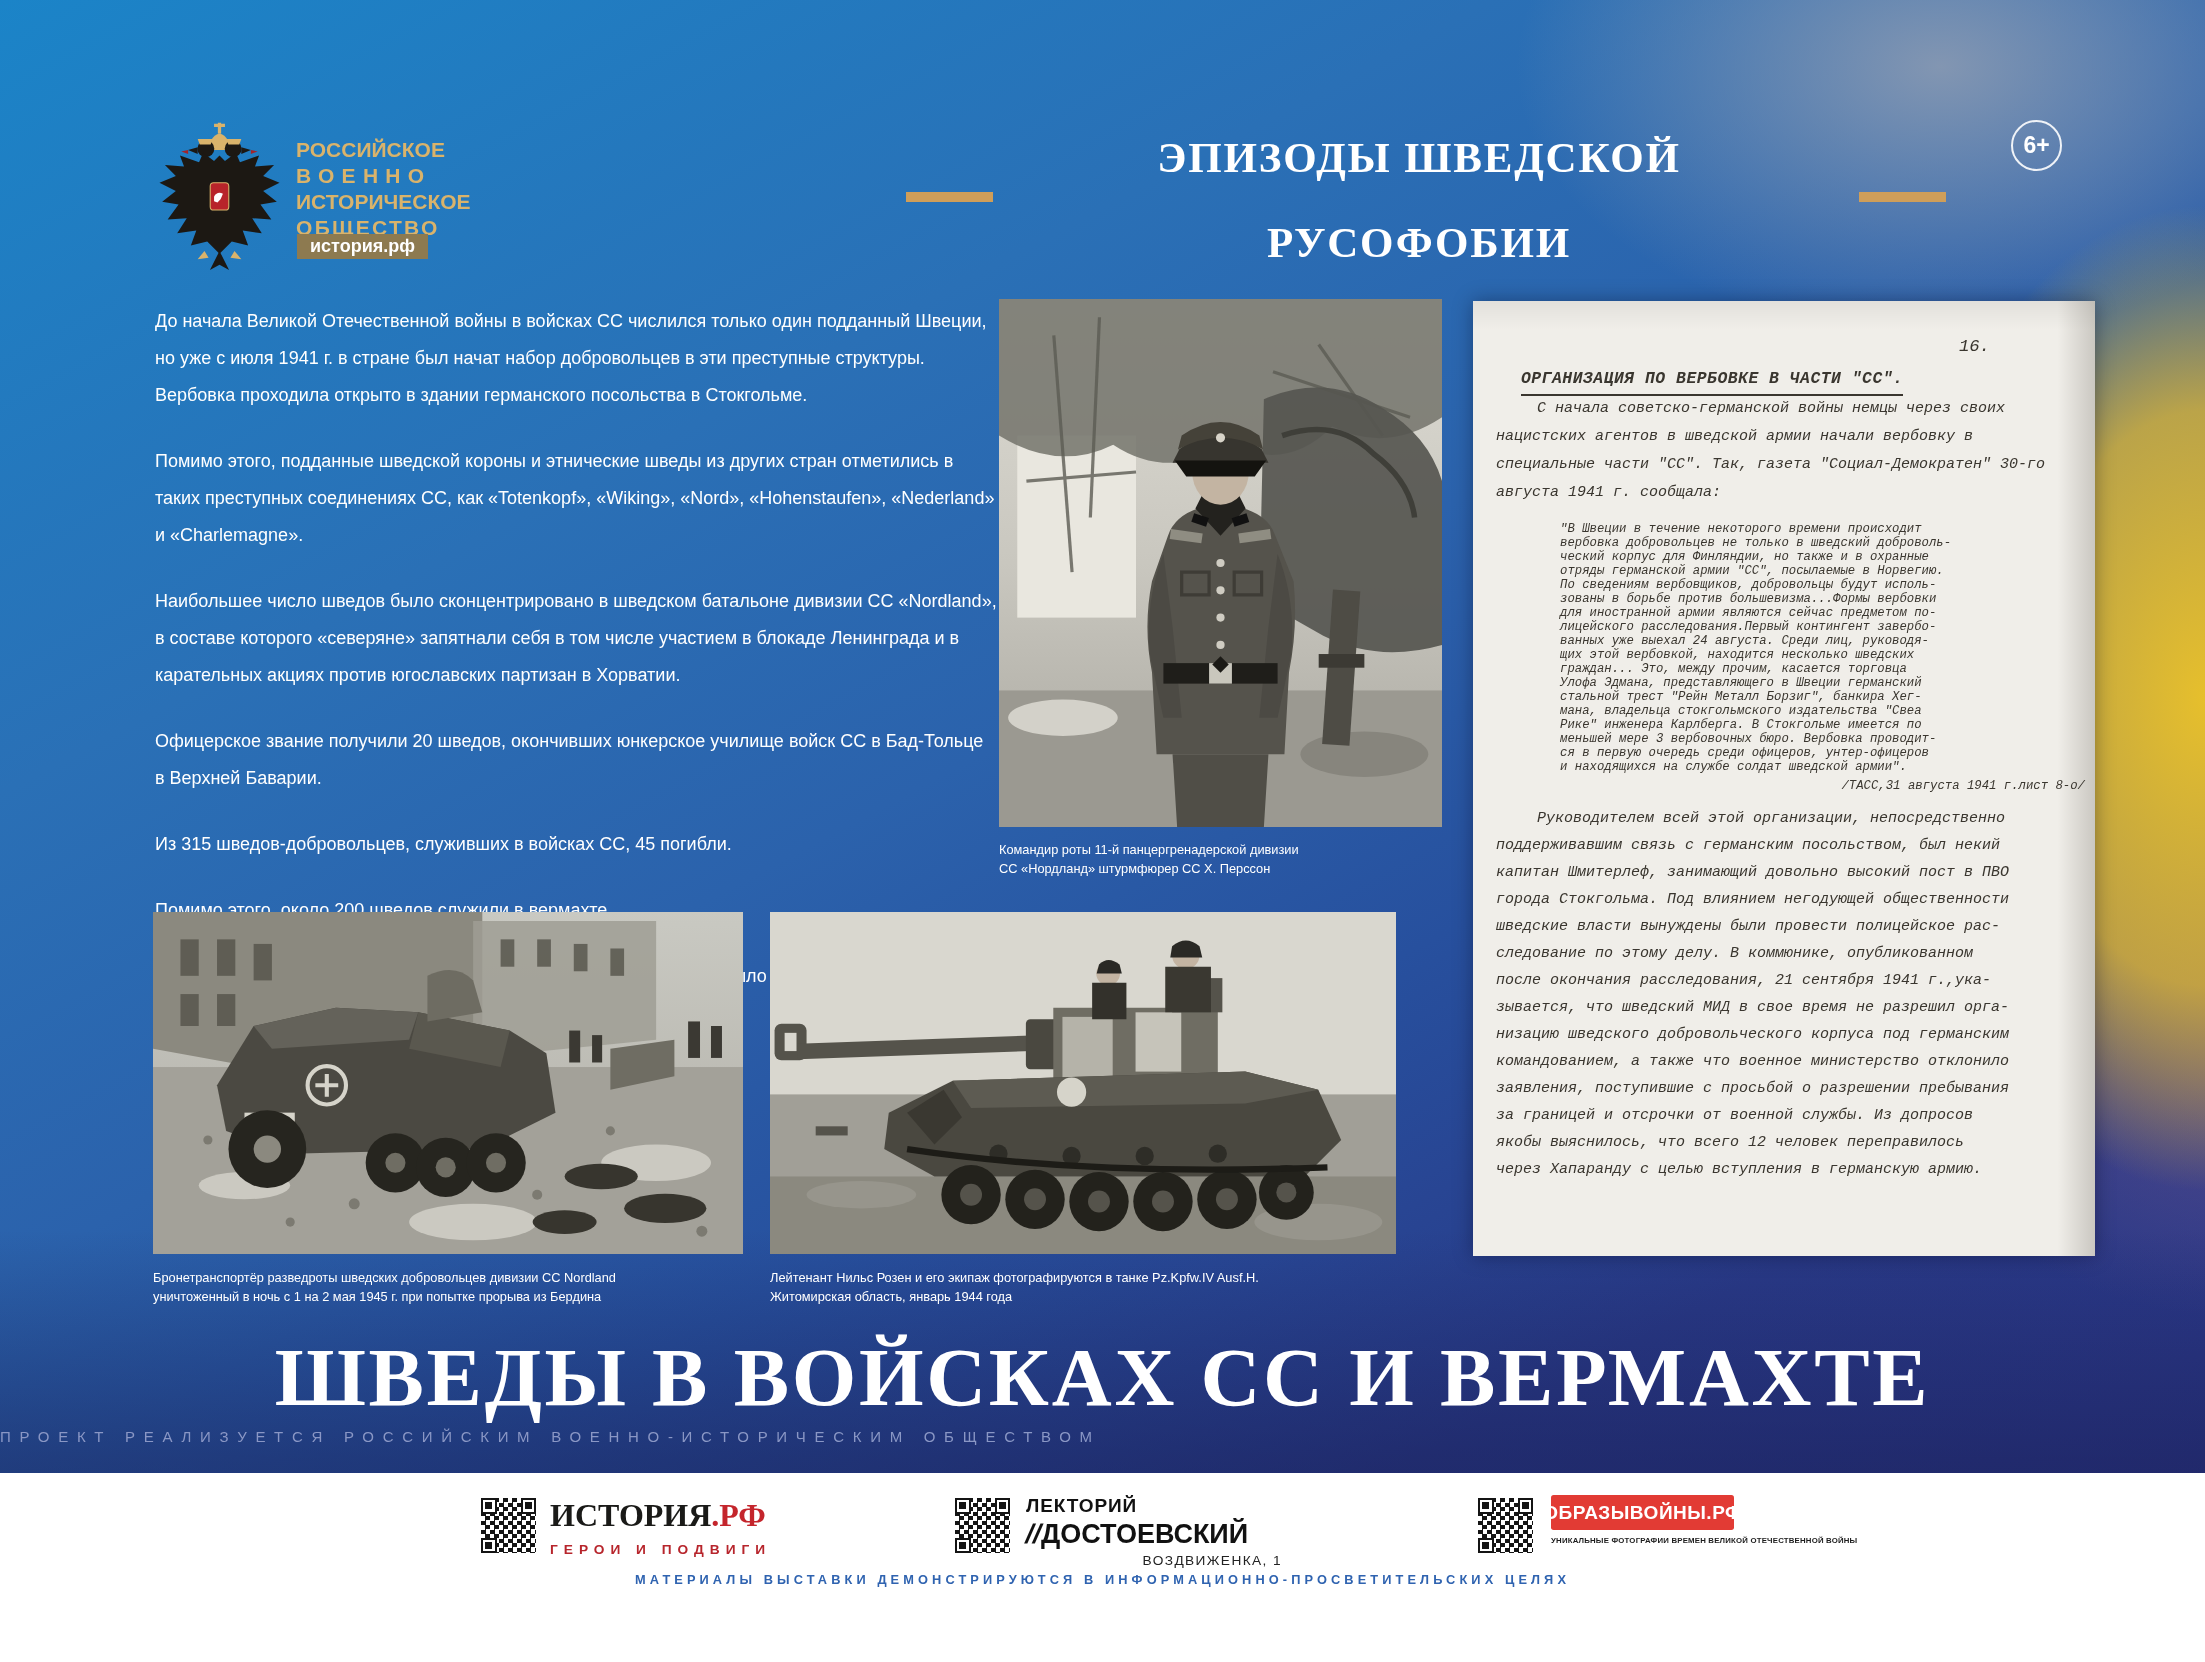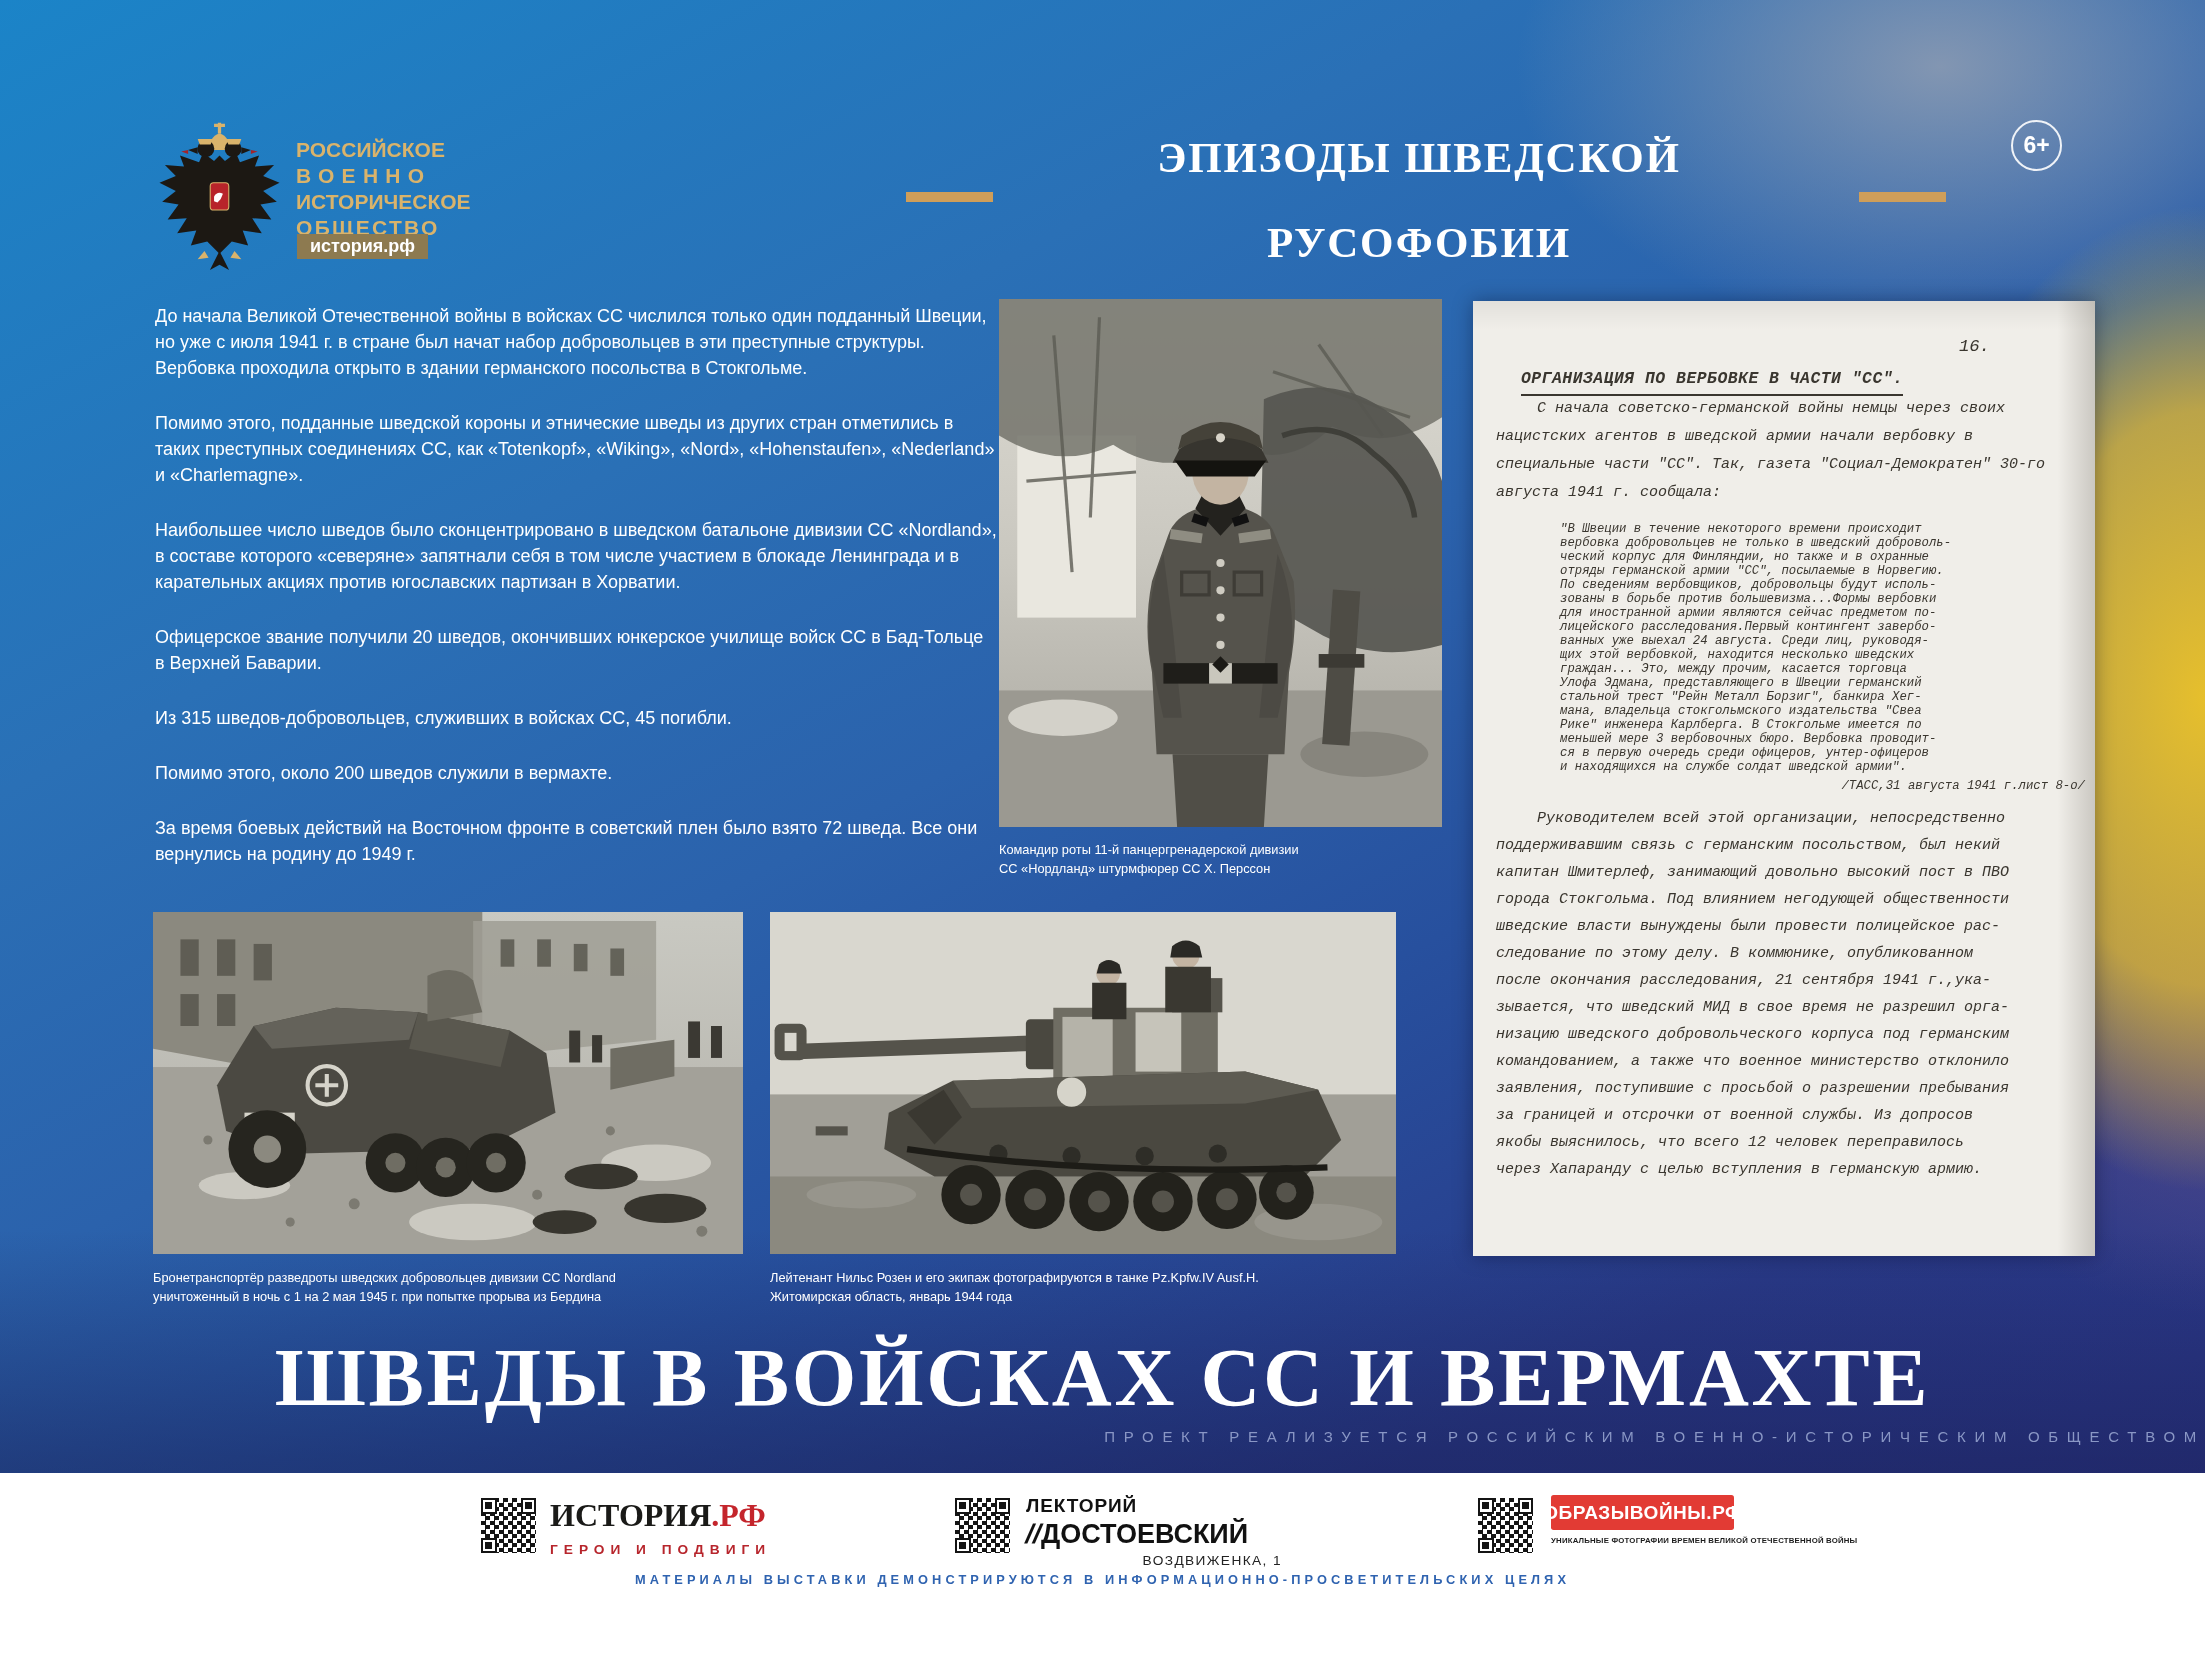--- a/index.html
+++ b/index.html
@@ -23,21 +23,21 @@
   .site-badge{width:131px;height:25px;background:#8d7a50;color:#fff;font-weight:bold;
     font-size:18px;display:flex;align-items:center;justify-content:center;}
   .page-title{left:981px;top:115px;width:876px;text-align:center;color:#fff;
     font-family:"Liberation Serif",serif;font-weight:bold;font-size:43px;line-height:85px;letter-spacing:1.8px;}
   .dash{width:87px;height:10px;background:#cf9e59;}
   .age-badge{left:2011px;top:120px;width:47px;height:47px;border:2.3px solid rgba(255,255,255,.9);
     border-radius:50%;color:#fff;font-size:23px;font-weight:bold;display:flex;align-items:center;justify-content:center;}
 
   
   .left-col{left:155px;top:303px;width:842px;color:#fff;}
-  .left-col p{margin:0 0 29px 0;font-size:18px;line-height:26px;font-weight:400;}
+  .left-col p{margin:0 0 29px 0;font-size:18px;line-height:37px;font-weight:400;}
 
   
   .photo{overflow:hidden;}
   .photo svg{display:block;width:100%;height:100%;}
   .caption{color:#fff;font-size:12.8px;line-height:18.7px;}
 
   
   .doc{left:1473px;top:301px;width:622px;height:955px;background:#f0eee9;
     background-image:linear-gradient(to right, rgba(0,0,0,0) 94%, rgba(90,85,75,.25) 100%),
                      linear-gradient(to bottom, rgba(0,0,0,.06) 0%, rgba(0,0,0,0) 3%);
@@ -48,21 +48,21 @@
     border-bottom:2.3px solid #3a362f;padding-bottom:6.4px;}
   .doc-intro{left:23px;top:94px;width:584px;font-size:15px;line-height:28px;}
   .doc-quote{left:87px;top:221px;width:525px;font-size:12.3px;line-height:14px;}
   .doc-source{left:87px;top:478px;width:525px;text-align:right;font-size:12.3px;}
   .doc-body{left:23px;top:504px;width:591px;font-size:15px;line-height:27px;}
   .ind{text-indent:41px;}
 
   
   .bottom-title{left:0;top:1329px;width:100%;text-align:center;color:#fff;
     font-family:"Liberation Serif",serif;font-weight:bold;font-size:83px;letter-spacing:2.7px;}
-  .bottom-subtitle{left:0;top:1428px;width:100%;text-align:right;color:#8a97c5;
+  .bottom-subtitle{left:0;top:1428px;width:100%;text-align:left;color:#8a97c5;
     font-size:15px;font-weight:500;letter-spacing:8.7px;}
 
   
   .footer{left:0;top:1473px;width:2205px;height:189px;background:#ffffff;}
   .qr{position:absolute;width:55px;height:55px;background:#fff;}
   .qr .px{position:absolute;inset:0;background:conic-gradient(#141414 25%,#fff 0 50%,#141414 0 75%,#fff 0) 0 0/9px 9px;}
   .qr .fp{position:absolute;width:15.5px;height:15.5px;border:2.7px solid #141414;background:#fff;box-sizing:border-box;}
   .qr .fp::after{content:"";position:absolute;inset:2.3px;background:#141414;}
   .fp.tl{top:0;left:0}.fp.tr{top:0;right:0}.fp.bl{bottom:0;left:0}
   .hist-title{font-family:"Liberation Serif",serif;font-weight:bold;font-size:32px;color:#1a1a18;white-space:nowrap;}

